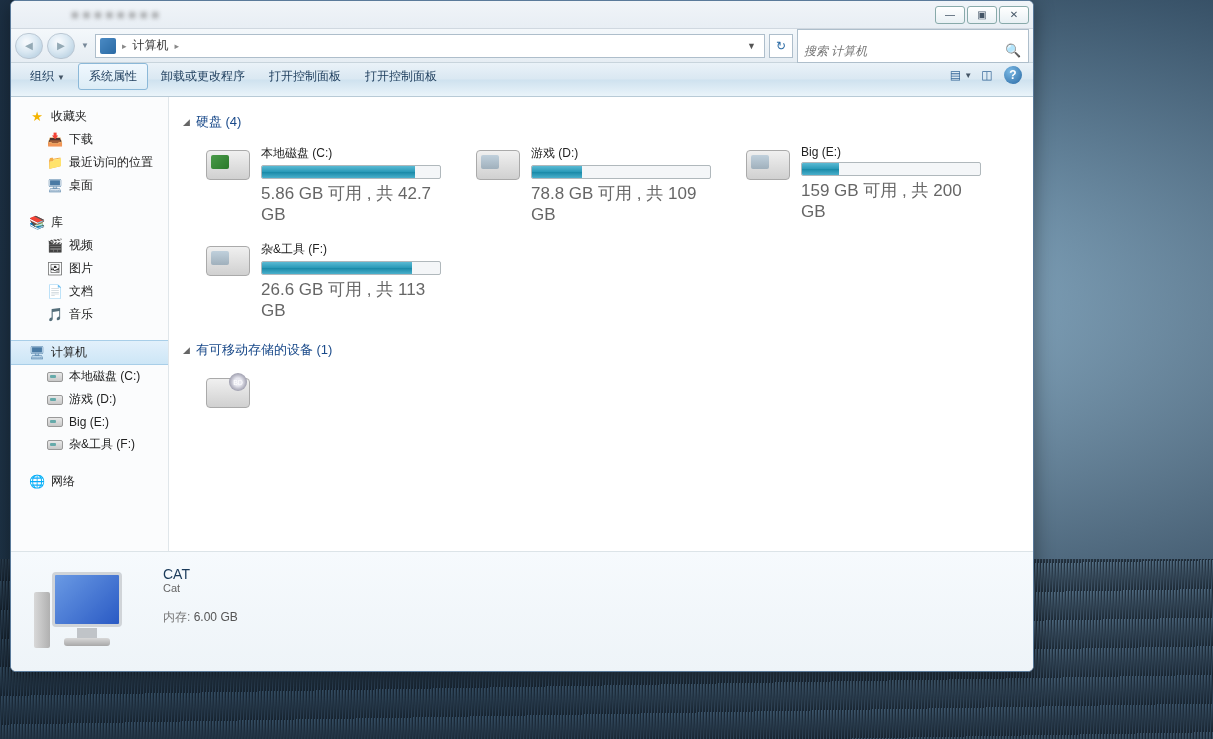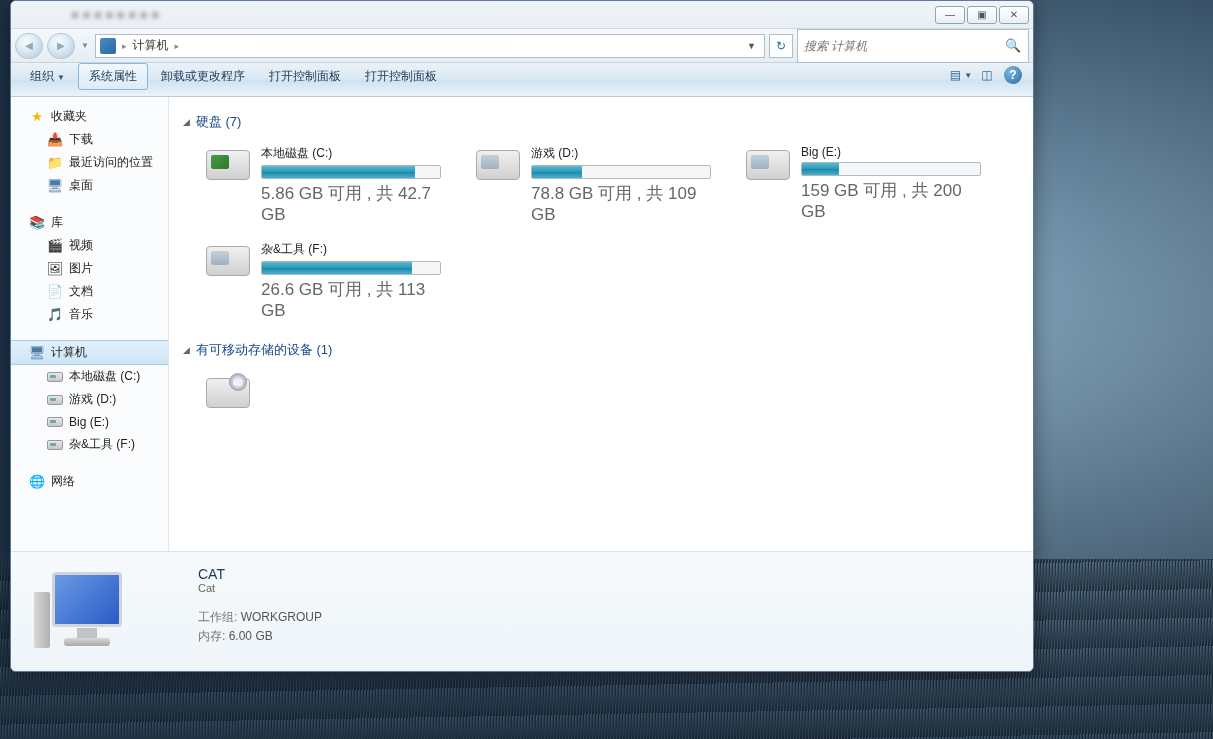--- a/index.html
+++ b/index.html
@@ -16,21 +16,21 @@
 
 .navbar { height: 34px; background: linear-gradient(#f4f8fb, #e6edf3); border-bottom: 1px solid #c8d4dc; display: flex; align-items: center; padding: 0 4px; gap: 4px; }
 .nav-back, .nav-fwd { width: 28px; height: 26px; border-radius: 14px; background: radial-gradient(circle at 40% 35%, #f8fbff 10%, #cfe3f0 45%, #9ec0d8 80%); border: 1px solid #9ab; display: flex; align-items: center; justify-content: center; color: #5a7a8a; font-size: 13px; cursor: pointer; }
 .nav-back.disabled, .nav-fwd.disabled { opacity: 0.6; }
 .nav-dd { width: 12px; height: 26px; display: flex; align-items: center; justify-content: center; color: #789; font-size: 8px; cursor: pointer; }
 .addressbar { flex: 1; height: 24px; border: 1px solid #aebecb; background: #fff; display: flex; align-items: center; padding: 0 4px; gap: 6px; font-size: 12px; color: #333; }
 .addr-icon { width: 16px; height: 16px; background: linear-gradient(135deg,#4a8ac4,#2a6aa4); border-radius: 2px; }
 .addr-sep { color: #888; font-size: 9px; }
 .addr-dd { margin-left: auto; color: #555; font-size: 9px; cursor: pointer; padding: 0 4px; }
 .refresh-btn { width: 24px; height: 24px; border: 1px solid #aebecb; background: #fff; display: flex; align-items: center; justify-content: center; color: #2a6aa4; font-size: 12px; cursor: pointer; }
-.searchbox { width: 232px; height: 34px; border: 1px solid #aebecb; background: #fff; display: flex; align-items: center; padding: 4px 6px; gap: 4px; }
+.searchbox { width: 232px; height: 34px; border: 1px solid #aebecb; background: #fff; display: flex; align-items: flex-end; padding: 4px 6px; gap: 4px; }
 .searchbox input { flex: 1; border: none; outline: none; font-size: 12px; color: #888; font-style: italic; }
 .search-icon { color: #3a7ab4; font-size: 13px; }
 
 .menubar { height: 22px; background: linear-gradient(#f6f9fb,#ecf2f6); border-bottom: 1px solid #d8e0e6; display: flex; align-items: center; padding: 0 6px; gap: 14px; font-size: 12px; color: #333; }
 .menu-item { cursor: pointer; padding: 2px 4px; }
 
 .toolbar { height: 34px; background: linear-gradient(#eaf2f8,#dae8f2 48%,#cfe2ef 52%,#eaf4fa); border-bottom: 1px solid #b8cad6; display: flex; align-items: flex-start; padding: 0 8px; gap: 2px; font-size: 12px; color: #1a3a5a; }
 .tb-btn { padding: 4px 10px; cursor: pointer; border-radius: 3px; border: 1px solid transparent; }
 .tb-btn.primary { border: 1px solid #8bb8d8; background: linear-gradient(#f0f8fe,#dcecf6); }
 .tb-dd { font-size: 8px; margin-left: 3px; color: #456; }
@@ -70,21 +70,21 @@
 .di-bar-fill { position: absolute; left: 0; top: 0; bottom: 0; background: linear-gradient(#5abad4 0%,#2a9ab8 48%,#1a8aa8 52%,#4ab0cc 100%); }
 .di-stat { font-size: 17px; color: #666; }
 
 .details-pane { height: 120px; border-top: 1px solid #dce4e8; background: linear-gradient(#f6fafd,#eef4f8); display: flex; padding: 10px 16px; gap: 16px; font-size: 12px; }
 .dp-icon { width: 120px; height: 100px; display: flex; align-items: center; justify-content: center; }
 .computer-icon { width: 90px; height: 80px; position: relative; }
 .computer-icon .screen { position: absolute; left: 10px; top: 0; width: 70px; height: 55px; background: linear-gradient(135deg,#6a9ae4,#2a5ac4); border: 3px solid #d0d4d8; border-radius: 4px; }
 .computer-icon .stand { position: absolute; left: 35px; top: 56px; width: 20px; height: 12px; background: #c0c4c8; }
 .computer-icon .base { position: absolute; left: 22px; top: 66px; width: 46px; height: 8px; background: linear-gradient(#d8d8d8,#a8a8a8); border-radius: 3px; }
 .computer-icon .tower { position: absolute; left: -8px; top: 20px; width: 16px; height: 56px; background: linear-gradient(90deg,#d8d8d8,#b0b0b0); border-radius: 2px; }
-.dp-info { flex: 1; padding-top: 4px; margin-left: 35px; }
+.dp-info { flex: 1; padding-top: 4px; }
 .dp-title { font-size: 14px; color: #1a3a5a; }
 .dp-sub { font-size: 11px; color: #666; margin-bottom: 14px; }
 .dp-row { font-size: 12px; color: #555; line-height: 1.6; }
 .dp-label { color: #777; }
 </style>
 </head>
 <body>
 
 <div class="desktop-bg"></div>
 <div class="grass"></div>
@@ -209,21 +209,21 @@
         <div class="side-item">
             <span class="side-icon network-ico">🌐</span>
             <span>网络</span>
           </div>
       </div>
     </div>
 
     <div class="content">
       <div class="group-header">
           <span class="chev">◢</span>
-          <span>硬盘 (7)</span>
+          <span>硬盘 (4)</span>
         </div>
       <div class="drive-grid">
         <div class="drive-item">
           <div class="di-icon">
               <div class="hdd-icon"></div>
             </div>
           <div class="di-info">
             <div class="di-name">本地磁盘 (C:)</div>
             <div class="di-bar">
                 <div class="di-bar-fill" style="width:86%"></div>
@@ -288,18 +288,17 @@
       <div class="computer-icon">
         <div class="tower"></div>
           <div class="screen"></div>
           <div class="stand"></div>
           <div class="base"></div>
       </div>
     </div>
     <div class="dp-info">
       <div class="dp-title">CAT</div>
       <div class="dp-sub">Cat</div>
-      <div class="dp-row"><span class="dp-label">工作组:</span> <span>WORKGROUP</span></div>
       <div class="dp-row"><span class="dp-label">内存:</span> <span>6.00 GB</span></div>
     </div>
   </div>
 
 </div>
 
 </body></html>

